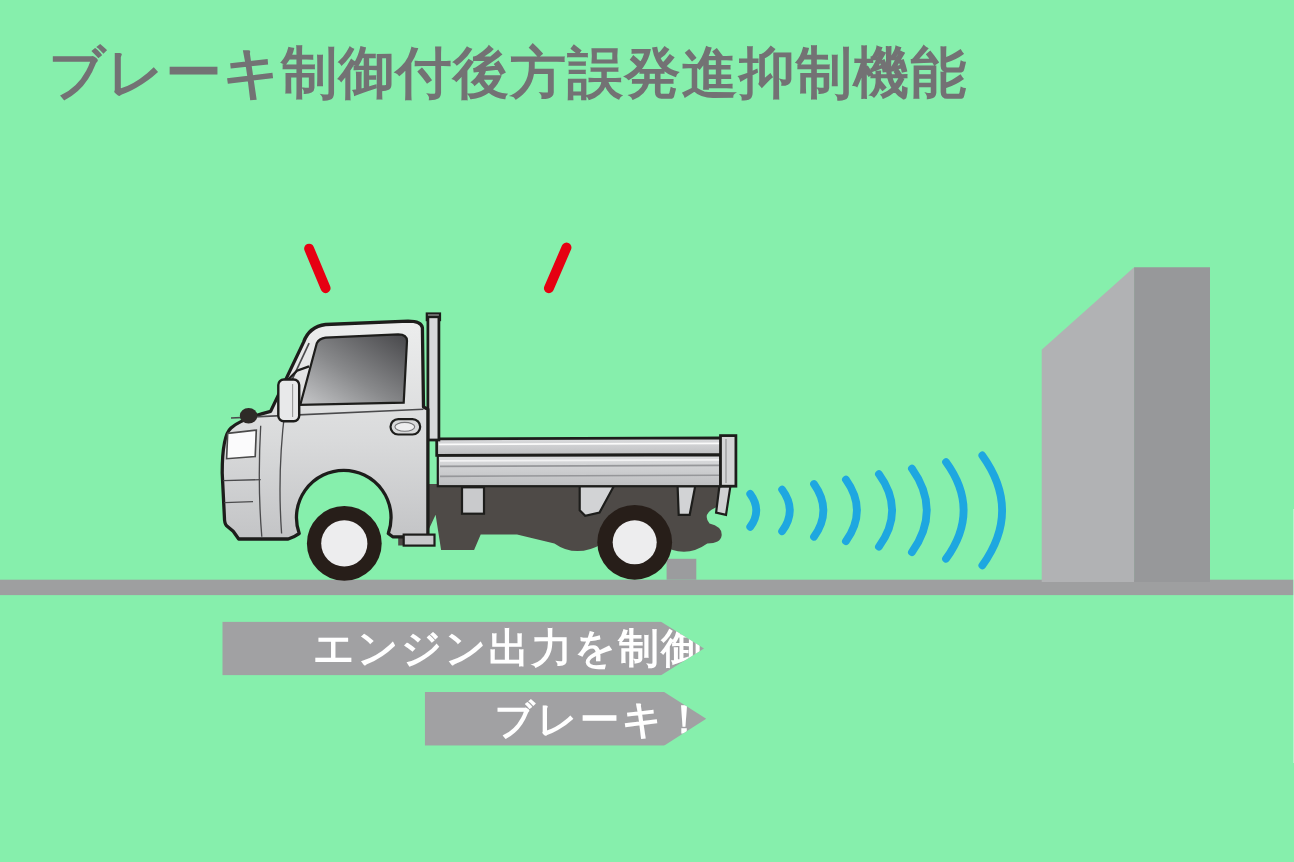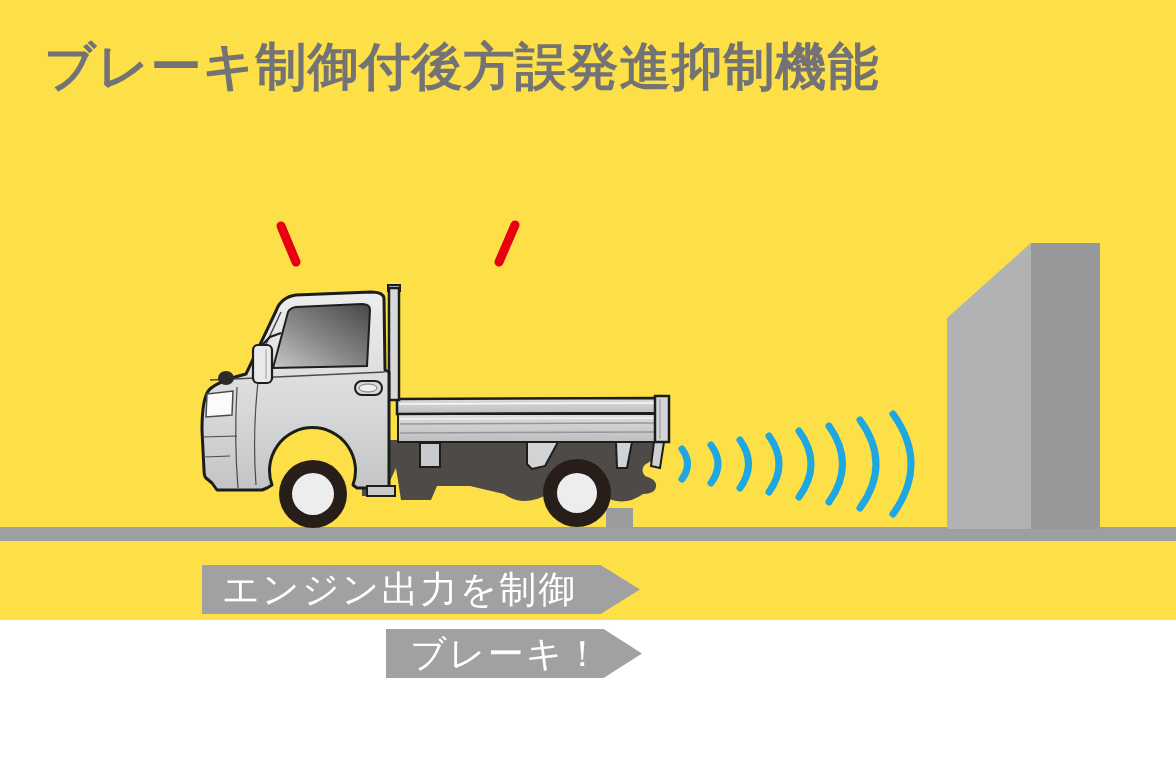--- a/index.html
+++ b/index.html
@@ -3,22 +3,22 @@
 <meta charset="utf-8">
 <style>
   html, body {
     margin: 0; padding: 0;
     width: 1176px; height: 784px;
     overflow: hidden;
     font-family: "Liberation Sans", "DejaVu Sans", sans-serif;
   }
   .stage {
     position: relative;
-    width: 1176px; height: 620px;
-    background: #fde047;
+    width: 1176px; height: 784px;
+    background: #86efac;
   }
   .page-title {
     position: absolute;
     left: 44px; top: 33px;
     font-size: 51px;
     font-weight: bold;
     letter-spacing: 1px;
     color: #737274;
     white-space: nowrap;
   }
@@ -41,23 +41,24 @@
   }
   .alert-line .alert-dots {
     font-size: 47px;
     letter-spacing: -0.60em;
     margin-left: 10px;
   }
   .banner {
     position: absolute;
     background: #a1a1a3;
     color: #ffffff;
-    font-weight: normal;
+    font-weight: bold;
     white-space: nowrap;
     overflow: hidden;
+    text-align: right;
   }
   .banner-engine {
     left: 202px; top: 565px;
     width: 438px; height: 49px;
     line-height: 49px;
     font-size: 37px;
     letter-spacing: 2px;
     padding-left: 20px;
     box-sizing: border-box;
     clip-path: polygon(0% 0%, 91% 0%, 100% 50%, 91% 100%, 0% 100%);

